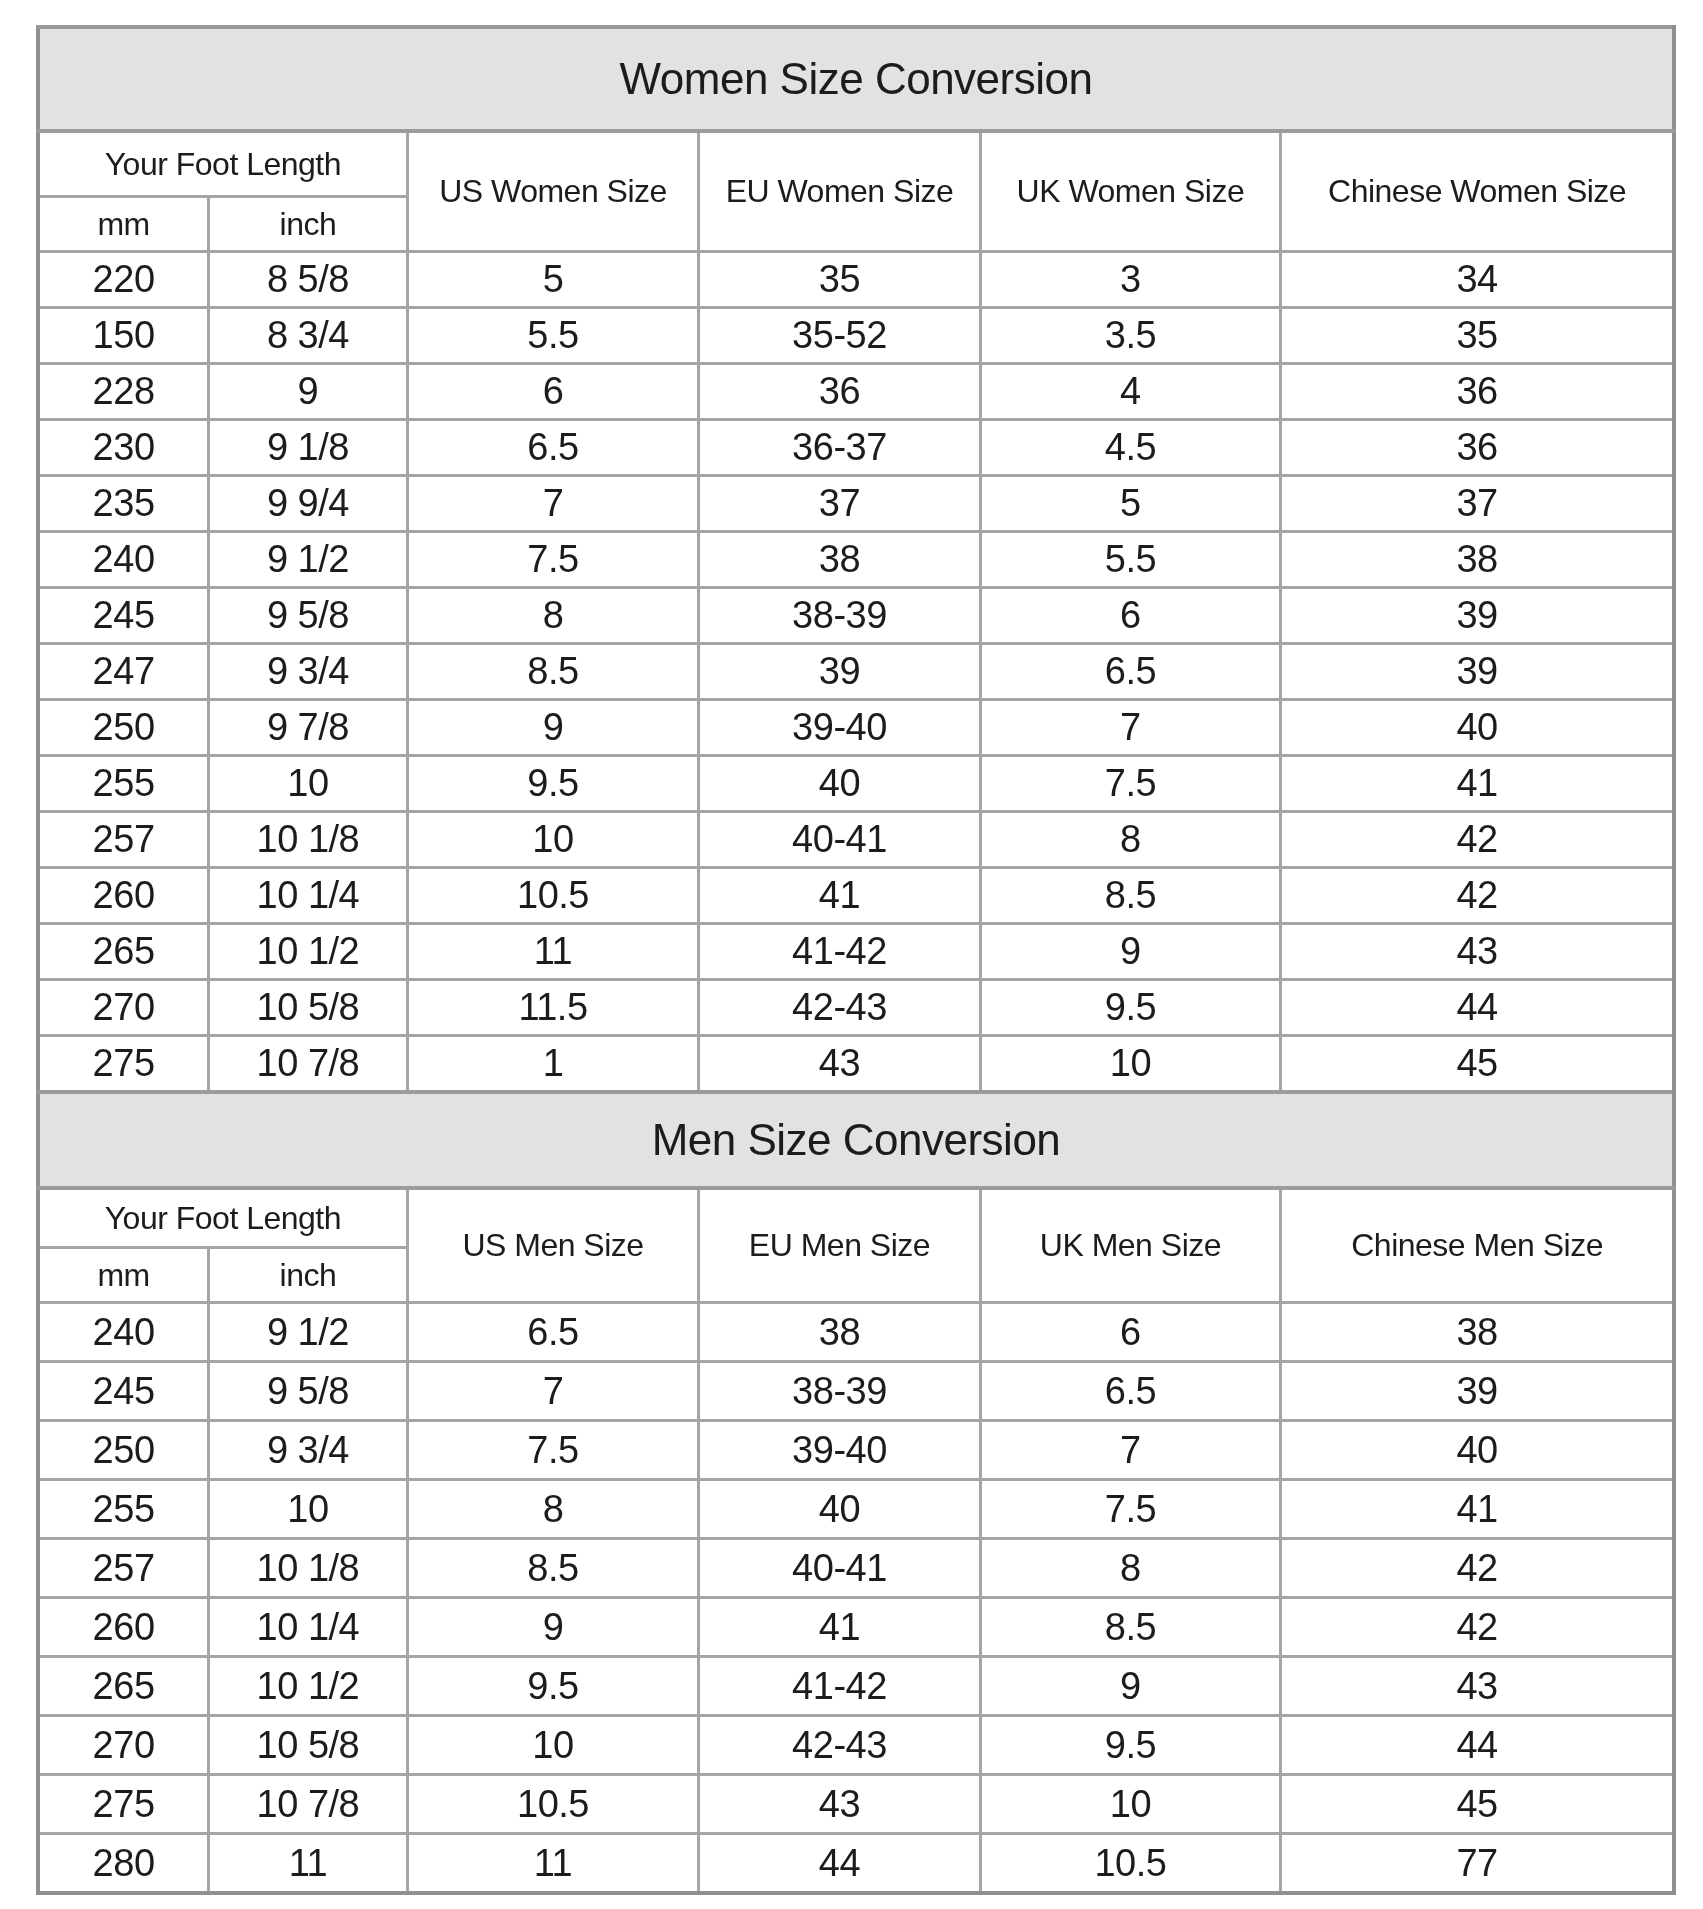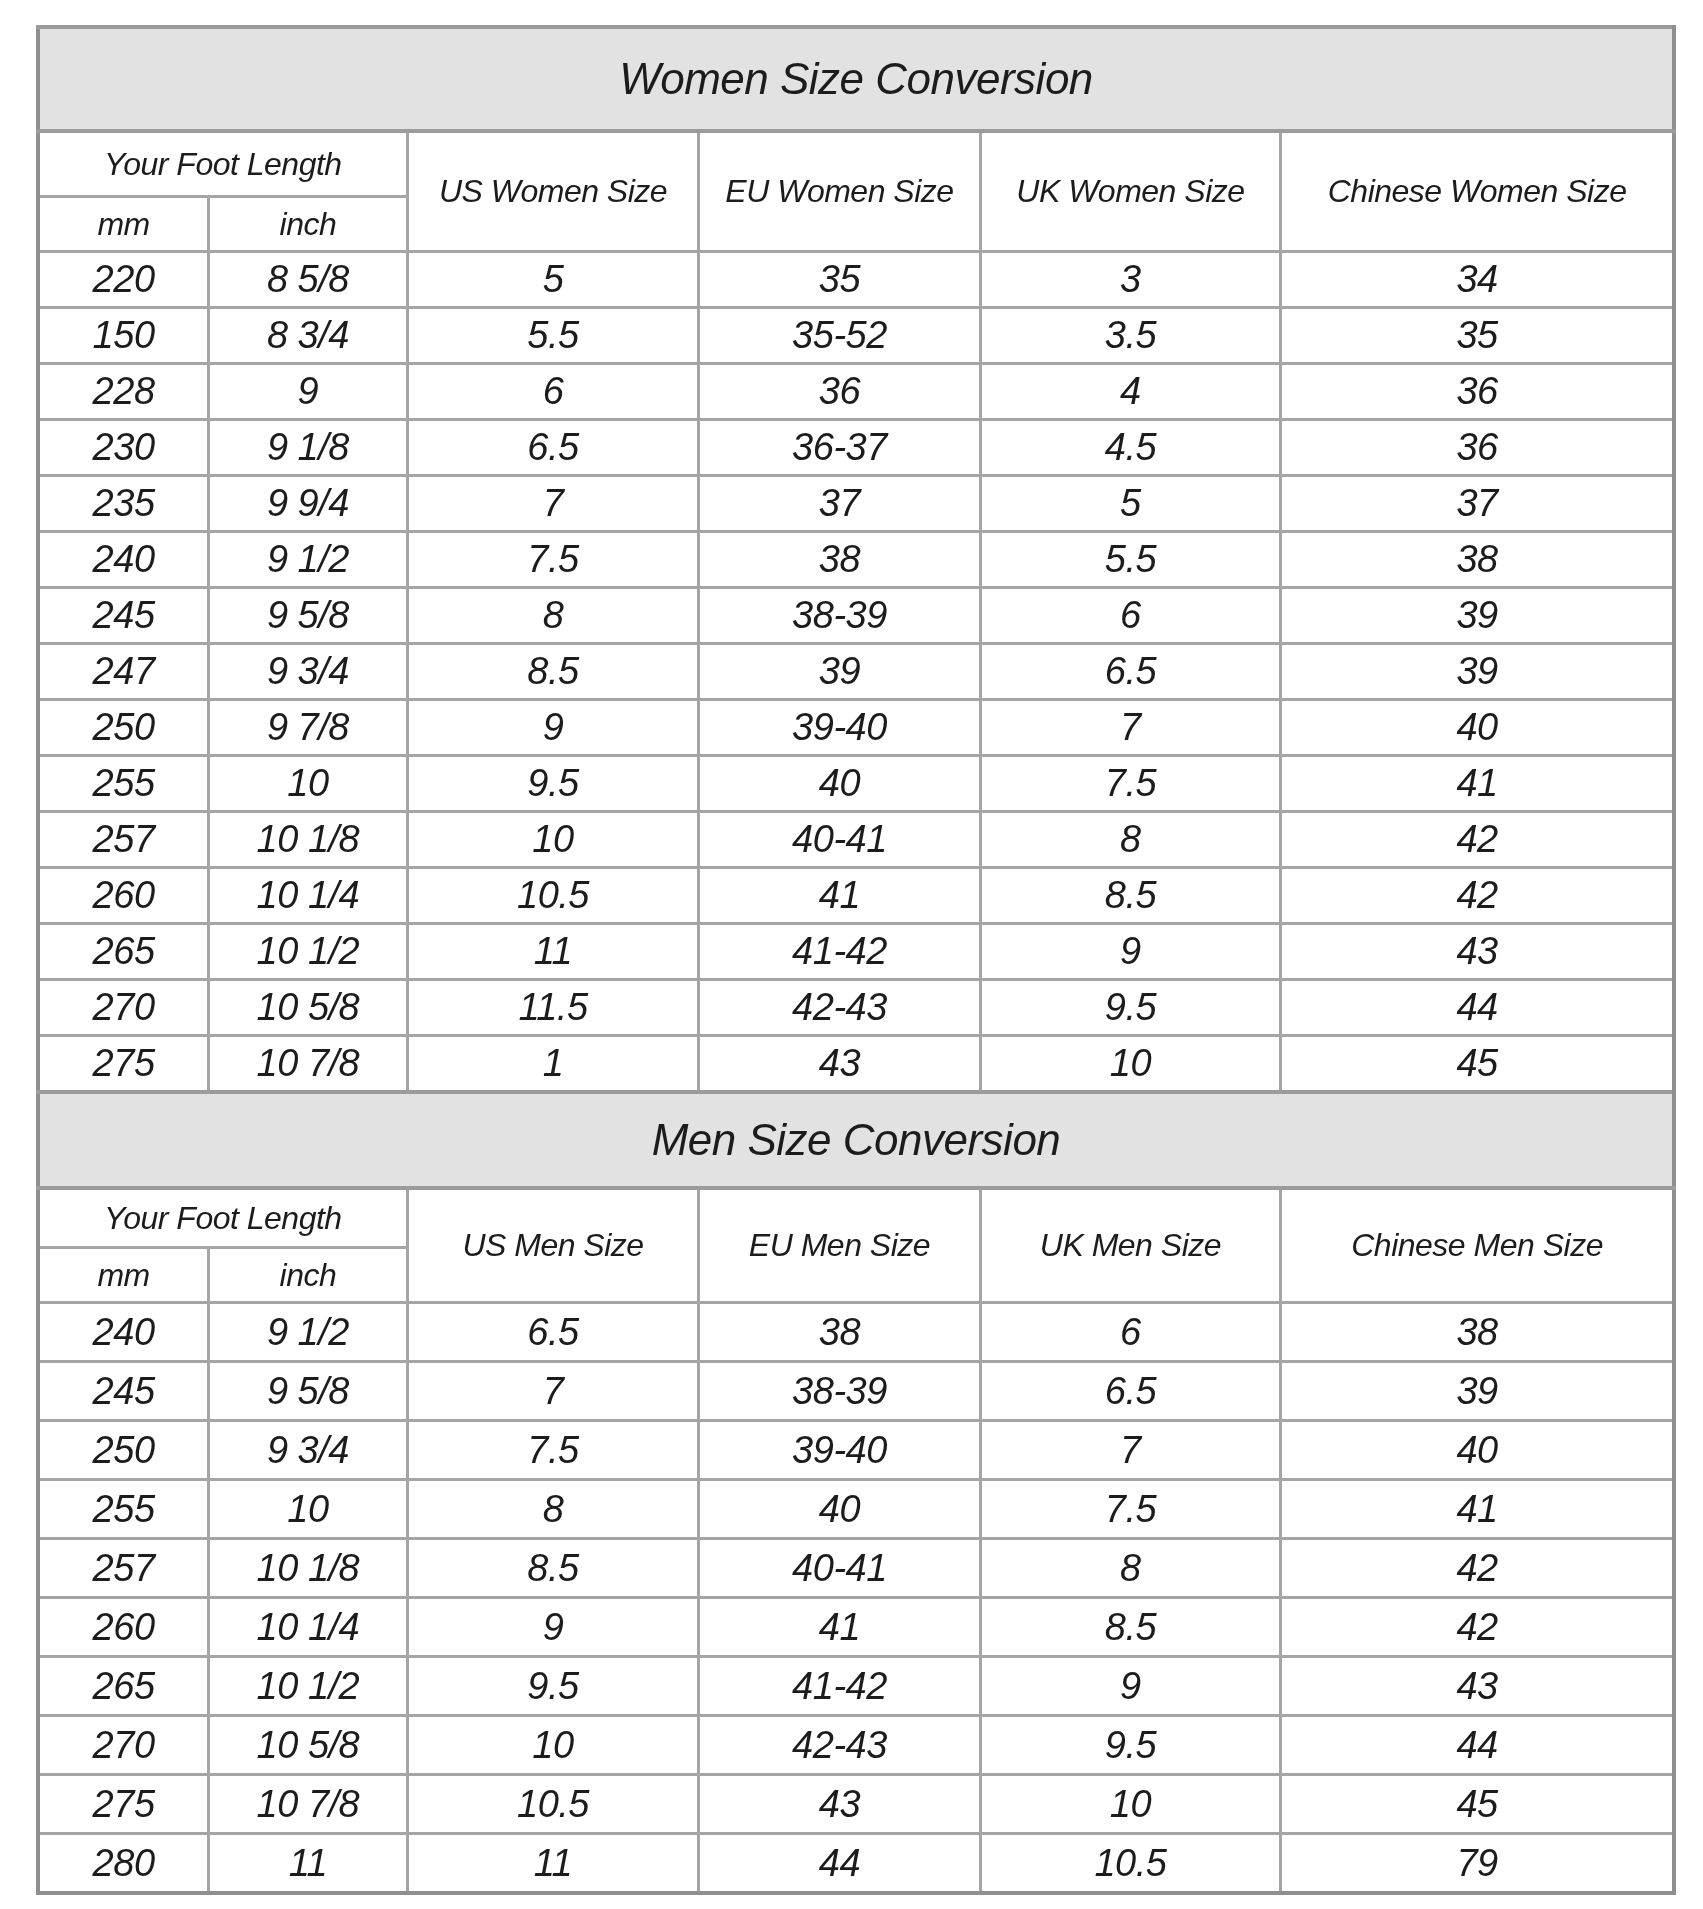--- a/index.html
+++ b/index.html
@@ -1,19 +1,19 @@
 <!DOCTYPE html>
 <html><head>
 <meta charset="utf-8">
 <style>
   html,body{margin:0;padding:0;background:#ffffff;}
   .page{
     width:1555px;height:1909px;box-sizing:border-box;
     background:#ffffff;padding:25px 25px 0 36px;
-    font-family:"Liberation Sans",sans-serif;color:#1c1c1c;font-style:italic;
+    font-family:"Liberation Sans",sans-serif;color:#1c1c1c;
   }
   table.conv{
     width:1640px;border-collapse:collapse;table-layout:fixed;
     border:4px solid #8f8f8f;
   }
   td{
     border:3px solid #a5a5a5;
     text-align:center;vertical-align:middle;
     font-size:38px;letter-spacing:-0.5px;
     padding:0 4px;overflow:hidden;white-space:nowrap;
@@ -278,17 +278,17 @@
         <td>43</td>
         <td>10</td>
         <td>45</td>
       </tr>
       <tr class="m-row">
         <td>280</td>
         <td>11</td>
         <td>11</td>
         <td>44</td>
         <td>10.5</td>
-        <td>79</td>
+        <td>77</td>
       </tr>
     </tbody>
   </table>
 </div>
 
 </body></html>

